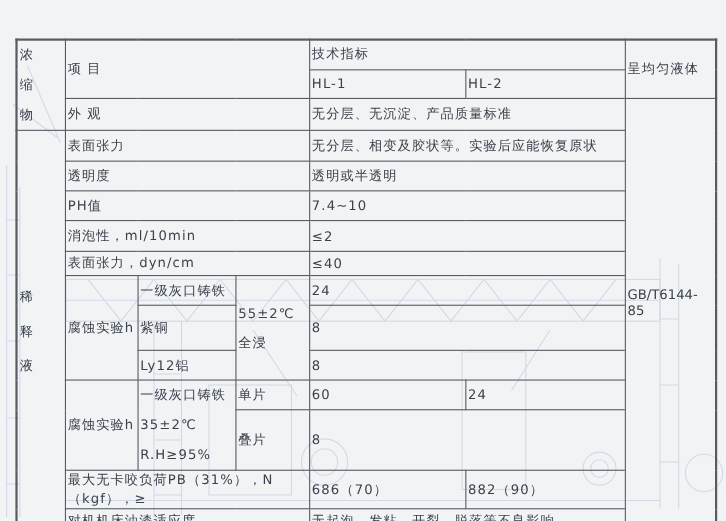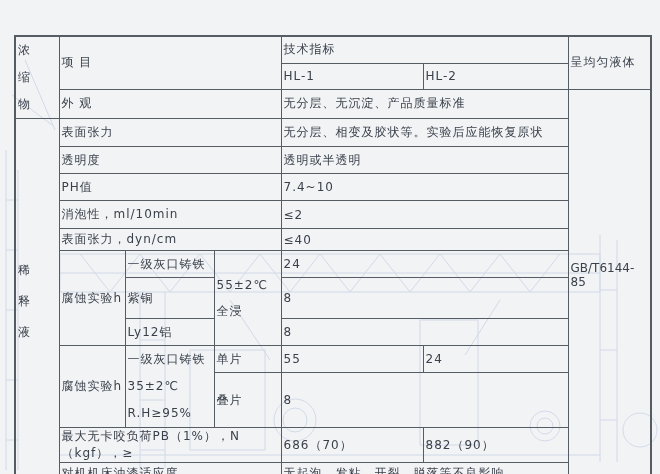--- a/index.html
+++ b/index.html
@@ -129,29 +129,29 @@
       <tr class="r11">
         <td>Ly12铝</td>
         <td colspan="2">8</td>
       </tr>
       <tr class="r12">
         <td rowspan="2">腐蚀实验h</td>
         <td rowspan="2" class="pre3">一级灰口铸铁
 35±2℃
 R.H≥95%</td>
         <td>单片</td>
-        <td>55</td>
+        <td>60</td>
         <td>24</td>
       </tr>
       <tr class="r13">
         <td>叠片</td>
         <td colspan="2">8</td>
       </tr>
       <tr class="r14">
-        <td colspan="3">最大无卡咬负荷PB（1%），N（kgf），≥</td>
+        <td colspan="3">最大无卡咬负荷PB（31%），N（kgf），≥</td>
         <td>686（70）</td>
         <td>882（90）</td>
       </tr>
       <tr class="r15">
         <td colspan="3">对机机床油漆适应度</td>
         <td colspan="2">无起泡、发粘、开裂、脱落等不良影响</td>
       </tr>
     </tbody>
   </table>
 </div>

